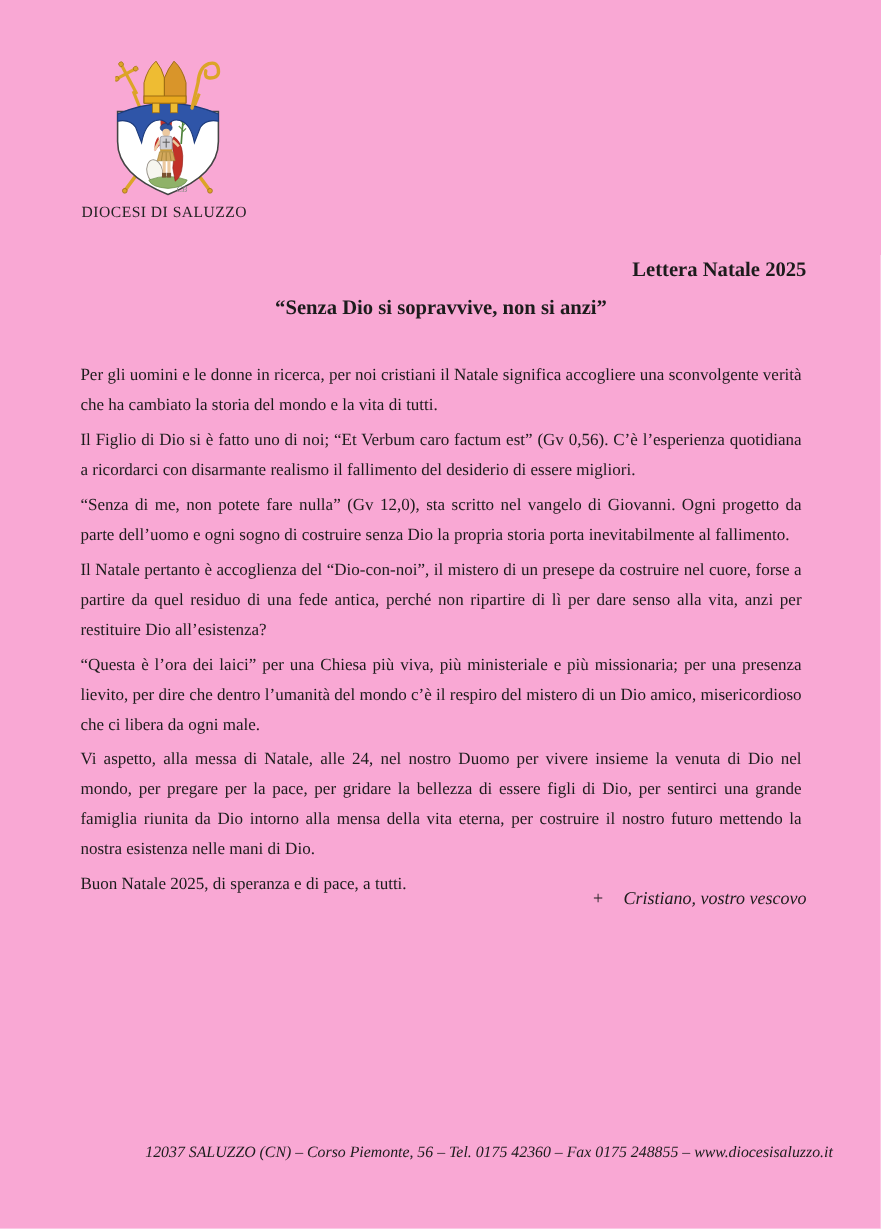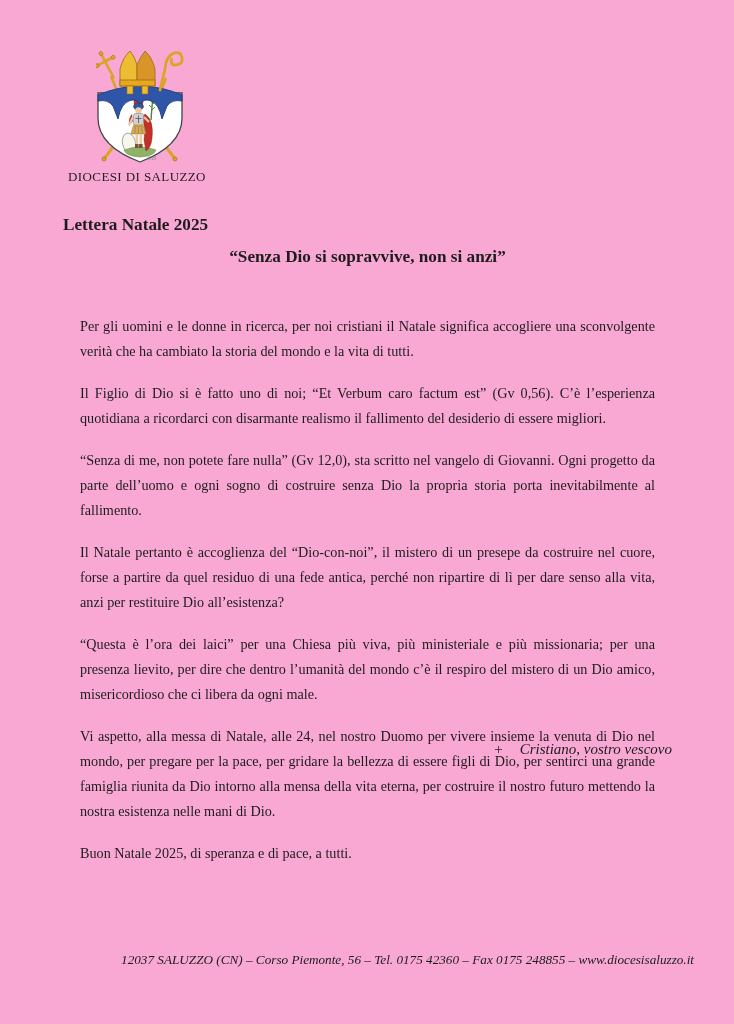--- a/index.html
+++ b/index.html
@@ -31,21 +31,21 @@
     letter-spacing: 0.4px;
     color: #222;
     white-space: nowrap;
   }
   .letter-title {
     position: absolute;
     left: 63px;
     top: 213px;
     width: 609px;
     margin: 0;
-    text-align: left;
+    text-align: right;
     font-size: 17.2px;
     font-weight: bold;
     line-height: 24px;
   }
   .letter-subtitle {
     position: absolute;
     left: 63px;
     top: 245px;
     width: 609px;
     margin: 0;
@@ -56,21 +56,21 @@
   }
   .letter-body {
     position: absolute;
     left: 63px;
     top: 297px;
     width: 609px;
     font-size: 14.2px;
     line-height: 25px;
   }
   .para {
-    margin: 17px;
+    margin: 4px;
     text-align: justify;
   }
   .signature {
     position: absolute;
     right: 62px;
     top: 737px;
     font-size: 15px;
     line-height: 25px;
     white-space: nowrap;
   }

